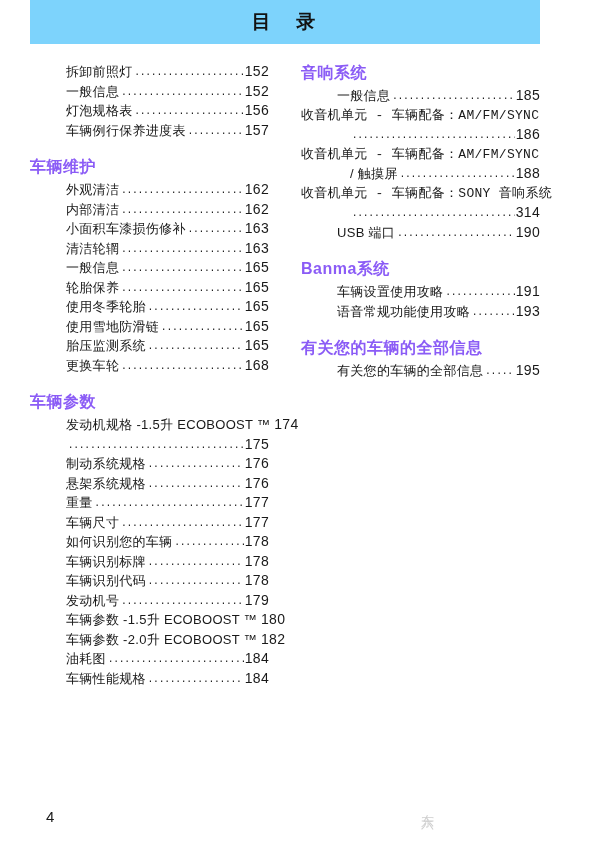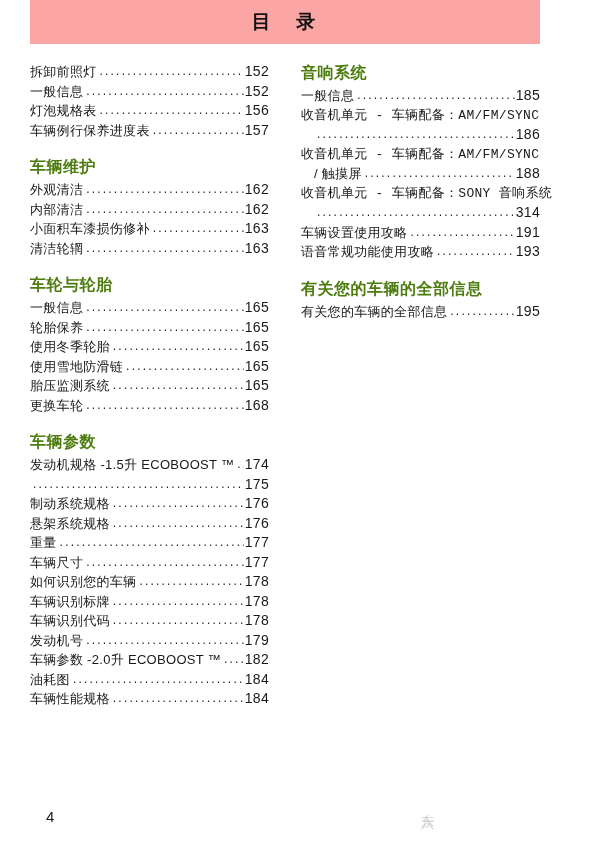--- a/index.html
+++ b/index.html
@@ -4,35 +4,35 @@
 <style>
   * { box-sizing: border-box; }
   html, body { margin: 0; padding: 0; }
   body {
     width: 600px; height: 854px; position: relative; overflow: hidden;
     background: #ffffff; color: #191919;
     font-family: "Liberation Sans", "DejaVu Sans", sans-serif;
   }
   .header-bar {
     position: absolute; left: 30px; top: 0; width: 510px; height: 44px;
-    background: #fca5a5; display: flex; align-items: center; justify-content: center;
+    background: #7dd3fc; display: flex; align-items: center; justify-content: center;
   }
   .header-title {
     font-size: 19px; font-weight: 700; color: #121212;
     letter-spacing: 3px; word-spacing: 14px;
   }
   .toc { position: absolute; left: 30px; top: 62px; width: 510px; display: flex; }
   .toc-column { width: 239px; flex: 0 0 239px; }
   .toc-column + .toc-column { margin-left: 32px; }
   h2.section-title {
     font-size: 16px; line-height: 22px; margin: 16px 0 2px; padding: 0;
-    font-weight: 700; color: #4d7c0f; letter-spacing: .5px;
+    font-weight: 700; color: #8b5cf6; letter-spacing: .5px;
   }
   .toc-block:first-child h2.section-title { margin-top: 0; }
-  .entry { display: flex; align-items: center; line-height: 19.5px; font-size: 13px; }
+  .entry { display: flex; align-items: center; line-height: 19.5px; font-size: 13px; margin-left: 36px; }
   .entry .label { white-space: nowrap; letter-spacing: .3px; }
   .dots {
     flex: 1 1 auto; overflow: hidden; white-space: nowrap;
     margin: 0 1px 0 3px; letter-spacing: 2.2px; font-size: 12px; color: #191919;
   }
   .dots::after { content: "................................................................................................"; }
   .page-num { white-space: nowrap; font-size: 14px; letter-spacing: .3px; }
   .entry-l1 { line-height: 19.5px; font-size: 13px; white-space: nowrap; letter-spacing: .3px; font-family: Liberation Mono, monospace; }
   .entry-l2 { padding-left: 13px; }
   .footer-page { position: absolute; left: 46px; top: 808px; font-size: 15px; color: #191919; }
@@ -107,21 +107,20 @@
         </div>
         <div>
           <div class="entry">
             <span class="label">清洁轮辋</span>
             <span class="dots"></span>
             <span class="page-num">163</span>
           </div>
         </div>
       </section>
       <section class="toc-block">
-        <h2 class="section-title">车轮与轮胎</h2>
         <div>
           <div class="entry">
             <span class="label">一般信息</span>
             <span class="dots"></span>
             <span class="page-num">165</span>
           </div>
         </div>
         <div>
           <div class="entry">
             <span class="label">轮胎保养</span>
@@ -220,20 +219,27 @@
             <span class="label">车辆识别代码</span>
             <span class="dots"></span>
             <span class="page-num">178</span>
           </div>
         </div>
         <div>
           <div class="entry">
             <span class="label">发动机号</span>
             <span class="dots"></span>
             <span class="page-num">179</span>
+          </div>
+        </div>
+        <div>
+          <div class="entry">
+            <span class="label">车辆参数 -1.5升 ECOBOOST ™</span>
+            <span class="dots"></span>
+            <span class="page-num">180</span>
           </div>
         </div>
         <div>
           <div class="entry">
             <span class="label">车辆参数 -2.0升 ECOBOOST ™</span>
             <span class="dots"></span>
             <span class="page-num">182</span>
           </div>
         </div>
         <div>
@@ -279,22 +285,30 @@
           </div>
         </div>
         <div class="entry-wrap">
           <div class="entry-l1">收音机单元 - 车辆配备：SONY 音响系统</div>
           <div class="entry entry-l2">
             <span class="label"></span>
             <span class="dots"></span>
             <span class="page-num">314</span>
           </div>
         </div>
-      </section>
-      <section class="toc-block">
+        <div>
+          <div class="entry">
+            <span class="label">USB 端口</span>
+            <span class="dots"></span>
+            <span class="page-num">190</span>
+          </div>
+        </div>
+      </section>
+      <section class="toc-block">
+        <h2 class="section-title">Banma系统</h2>
         <div>
           <div class="entry">
             <span class="label">车辆设置使用攻略</span>
             <span class="dots"></span>
             <span class="page-num">191</span>
           </div>
         </div>
         <div>
           <div class="entry">
             <span class="label">语音常规功能使用攻略</span>

